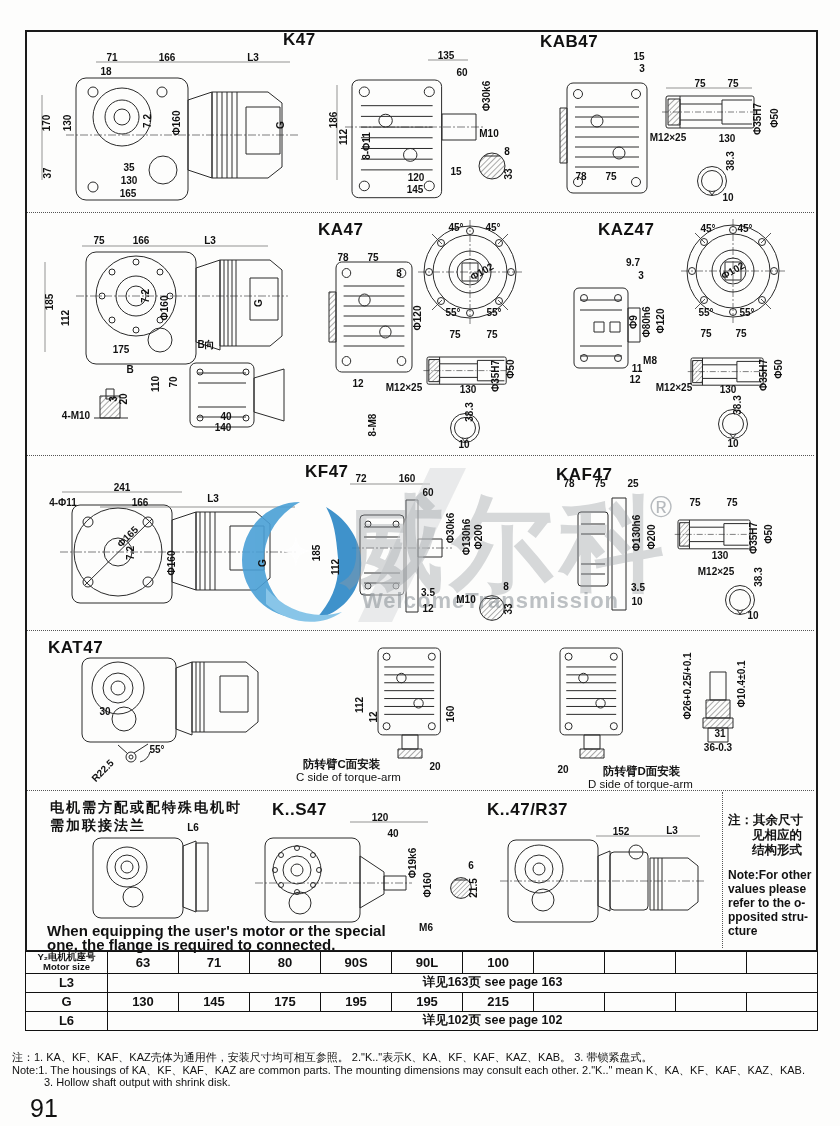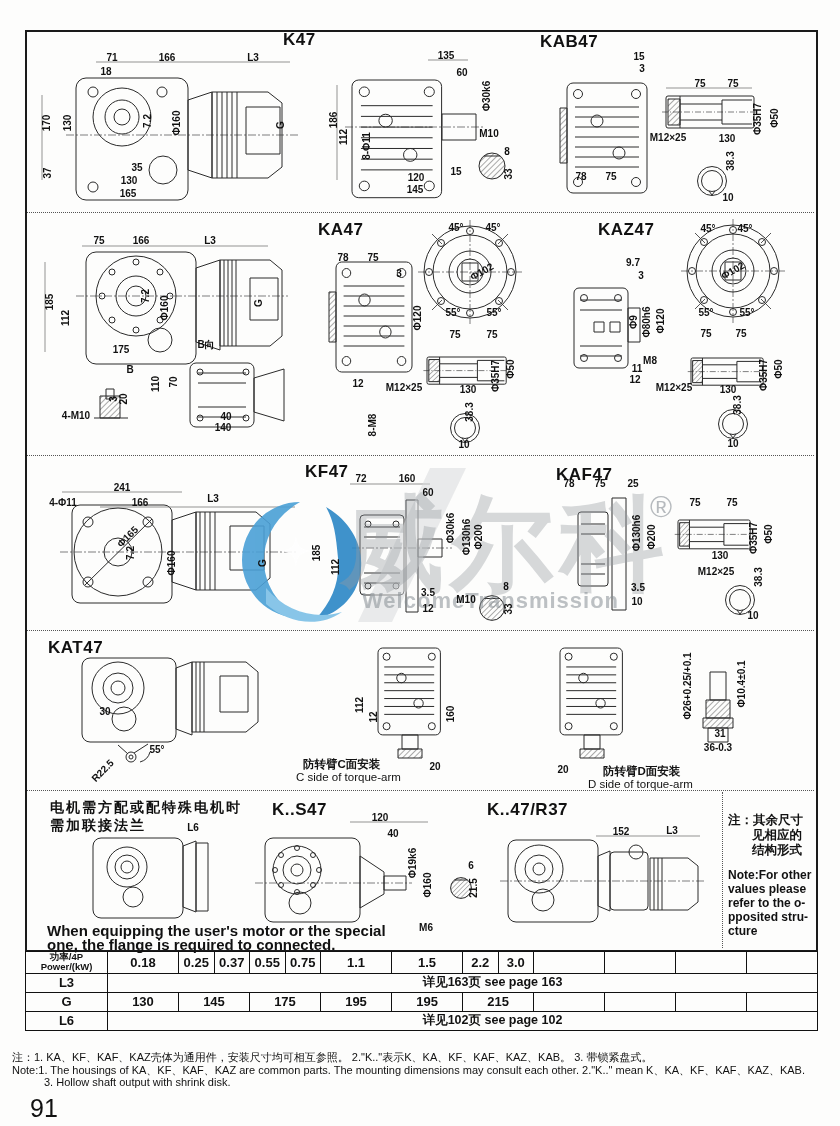--- a/index.html
+++ b/index.html
@@ -371,21 +371,21 @@
     <span class="dim" style="left: 112px; top: 58px;">71</span>
     <span class="dim" style="left: 167px; top: 58px;">166</span>
     <span class="dim" style="left: 253px; top: 58px;">L3</span>
     <span class="dim" style="left: 106px; top: 72px;">18</span>
     <span class="dim" style="left: 47px; top: 123px; transform: translate(-50%, -50%) rotate(-90deg);">170</span>
     <span class="dim" style="left: 68px; top: 123px; transform: translate(-50%, -50%) rotate(-90deg);">130</span>
     <span class="dim" style="left: 148px; top: 121px; transform: translate(-50%, -50%) rotate(-90deg);">7.2</span>
     <span class="dim" style="left: 177px; top: 123px; transform: translate(-50%, -50%) rotate(-90deg);">Φ160</span>
     <span class="dim" style="left: 281px; top: 125px; transform: translate(-50%, -50%) rotate(-90deg);">G</span>
     <span class="dim" style="left: 48px; top: 173px; transform: translate(-50%, -50%) rotate(-90deg);">37</span>
-    <span class="dim" style="left: 137px; top: 168px;">35</span>
+    <span class="dim" style="left: 129px; top: 168px;">35</span>
     <span class="dim" style="left: 129px; top: 181px;">130</span>
     <span class="dim" style="left: 128px; top: 194px;">165</span>
     <span class="dim" style="left: 446px; top: 56px;">135</span>
     <span class="dim" style="left: 462px; top: 73px;">60</span>
     <span class="dim" style="left: 487px; top: 96px; transform: translate(-50%, -50%) rotate(-90deg);">Φ30k6</span>
     <span class="dim" style="left: 489px; top: 134px;">M10</span>
     <span class="dim" style="left: 334px; top: 120px; transform: translate(-50%, -50%) rotate(-90deg);">186</span>
     <span class="dim" style="left: 344px; top: 137px; transform: translate(-50%, -50%) rotate(-90deg);">112</span>
     <span class="dim" style="left: 367px; top: 146px; transform: translate(-50%, -50%) rotate(-90deg);">8-Φ11</span>
     <span class="dim" style="left: 416px; top: 178px;">120</span>
@@ -524,36 +524,33 @@
   </div>
 
 <table id="spec-table">
   <colgroup>
     <col style="width:82px">
     <col span="20" style="width:35.5px">
   </colgroup>
   <tbody id="spec-table-body">
       <tr>
         <th class="rl">
-          <div>功率/4P</div>
-          <div>Power/(kW)</div>
+          <div>Y₂电机机座号</div>
+          <div>Motor size</div>
         </th>
-        <td colspan="2">0.18</td>
-        <td>0.25</td>
-        <td>0.37</td>
-        <td>0.55</td>
-        <td>0.75</td>
-        <td colspan="2">1.1</td>
-        <td colspan="2">1.5</td>
-        <td>2.2</td>
-        <td>3.0</td>
-        <td colspan="2"></td>
-        <td colspan="2"></td>
-        <td colspan="2"></td>
-        <td colspan="2"></td>
+        <td class="sz" colspan="2">63</td>
+        <td class="sz" colspan="2">71</td>
+        <td class="sz" colspan="2">80</td>
+        <td class="sz" colspan="2">90S</td>
+        <td class="sz" colspan="2">90L</td>
+        <td class="sz" colspan="2">100</td>
+        <td class="sz" colspan="2"></td>
+        <td class="sz" colspan="2"></td>
+        <td class="sz" colspan="2"></td>
+        <td class="sz" colspan="2"></td>
       </tr>
       <tr>
         <th class="rowname">L3</th>
         <td class="lefttxt" colspan="20">详见163页   see page 163</td>
       </tr>
       <tr>
         <th class="rowname">G</th>
         <td colspan="2">130</td>
         <td colspan="2">145</td>
         <td colspan="2">175</td>

